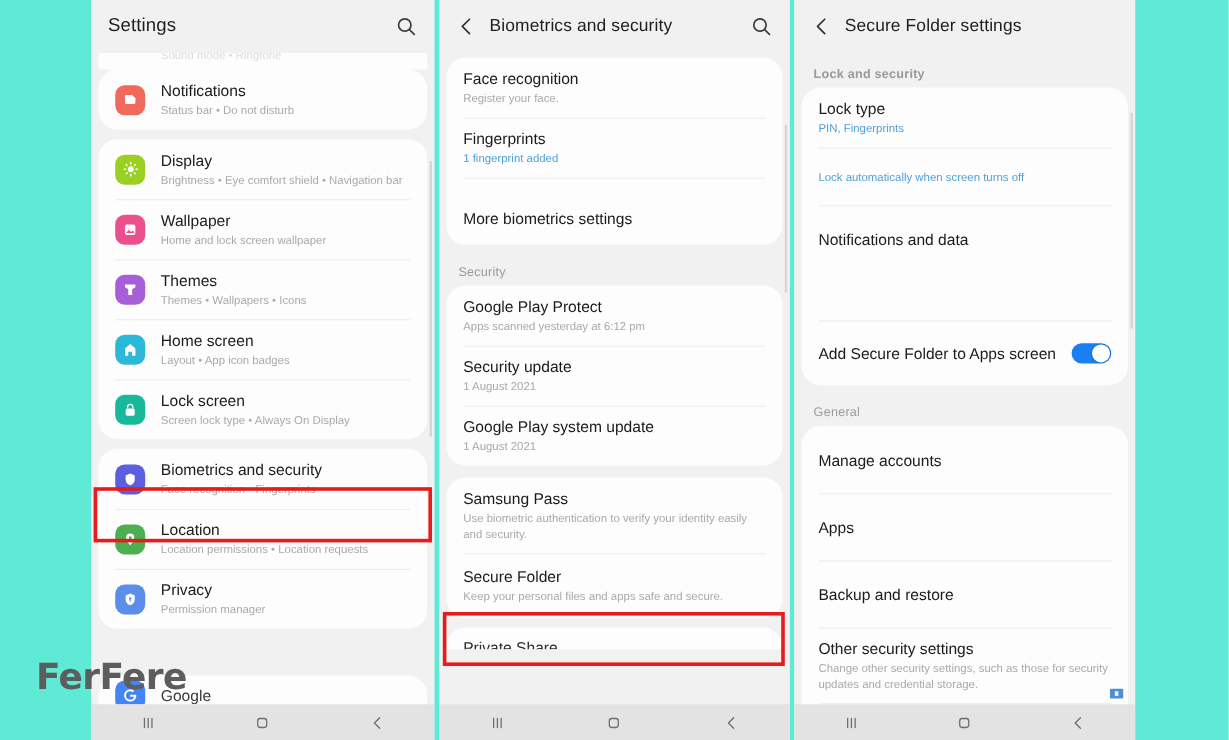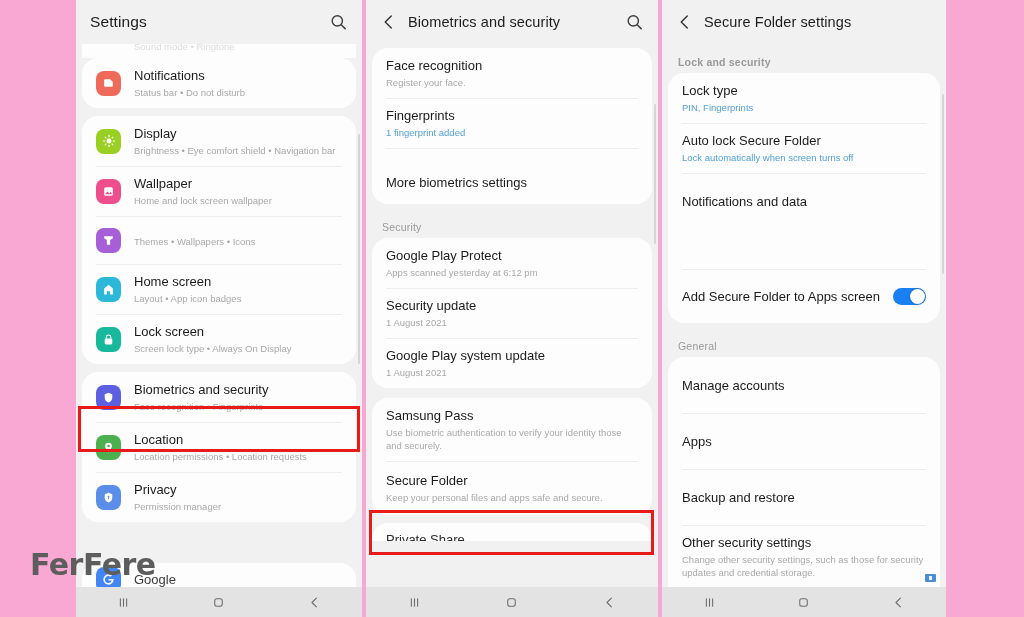--- a/index.html
+++ b/index.html
@@ -10,21 +10,21 @@
   body {
     width: 1024px;
     height: 617px;
     font-family: "Liberation Sans", sans-serif;
     overflow: hidden;
     position: relative;
   }
   .stage {
     position: absolute;
     inset: 0;
-    background: #f9a8d4;
+    background: #5eead4;
   }
 
   
   .panel {
     position: absolute;
     top: 0;
     height: 617px;
     background: #f0f0f0;
     overflow: hidden;
   }
@@ -378,20 +378,21 @@
             </div>
           </div>
 
           <div class="row">
             <div class="icn" style="background:#a65fd6">
               <svg width="13" height="13" viewBox="0 0 24 24" fill="#ffffff">
                 <path d="M4 4h16v4l-5 3v9h-6v-9L4 8z"></path>
               </svg>
             </div>
             <div class="texts">
+              <div class="ttl">Themes</div>
               <div class="sub">Themes  •  Wallpapers  •  Icons</div>
             </div>
           </div>
 
           <div class="row">
             <div class="icn" style="background:#2cb8d8">
               <svg width="13" height="13" viewBox="0 0 24 24" fill="#ffffff">
                 <path d="M12 3l8 7v11h-5v-6h-6v6H4V10z"></path>
               </svg>
             </div>
@@ -554,21 +555,21 @@
               <div class="ttl">Google Play system update</div>
               <div class="sub">1 August 2021</div>
             </div>
           </div>
         </div>
 
         <div class="card" style="margin-top:10px;">
           <div class="row">
             <div class="texts">
               <div class="ttl">Samsung Pass</div>
-              <div class="sub wrap">Use biometric authentication to verify your identity those and securely.</div>
+              <div class="sub wrap">Use biometric authentication to verify your identity easily and security.</div>
             </div>
           </div>
           <div class="row" style="padding:11px 14px;">
             <div class="texts">
               <div class="ttl">Secure Folder</div>
               <div class="sub">Keep your personal files and apps safe and secure.</div>
             </div>
           </div>
         </div>
 
@@ -621,21 +622,20 @@
 
         <div class="card">
           <div class="row">
             <div class="texts">
               <div class="ttl">Lock type</div>
               <div class="sub link">PIN, Fingerprints</div>
             </div>
           </div>
           <div class="row">
             <div class="texts">
-              <div class="ttl">Auto lock Secure Folder</div>
               <div class="sub link">Lock automatically when screen turns off</div>
             </div>
           </div>
           <div class="row" style="padding:13px 14px;">
             <div class="texts">
               <div class="ttl">Notifications and data</div>
             </div>
           </div>
           <div class="row" style="padding:12px 14px;margin-top:40px;">
             <div class="texts">

